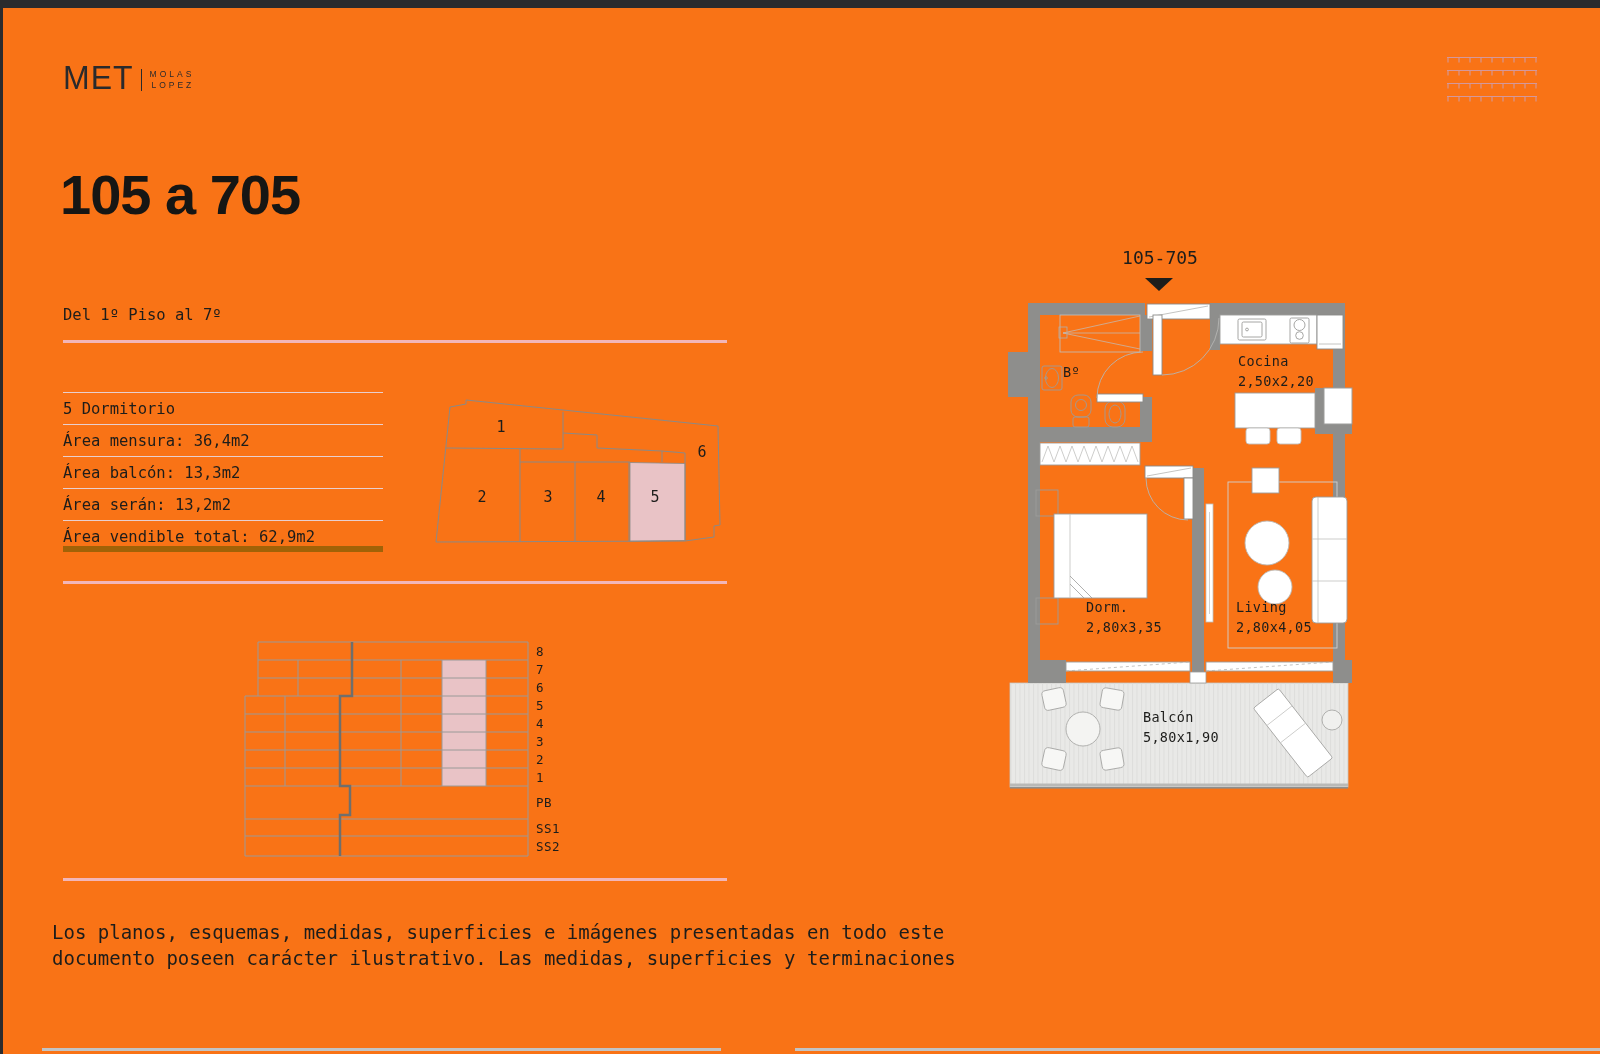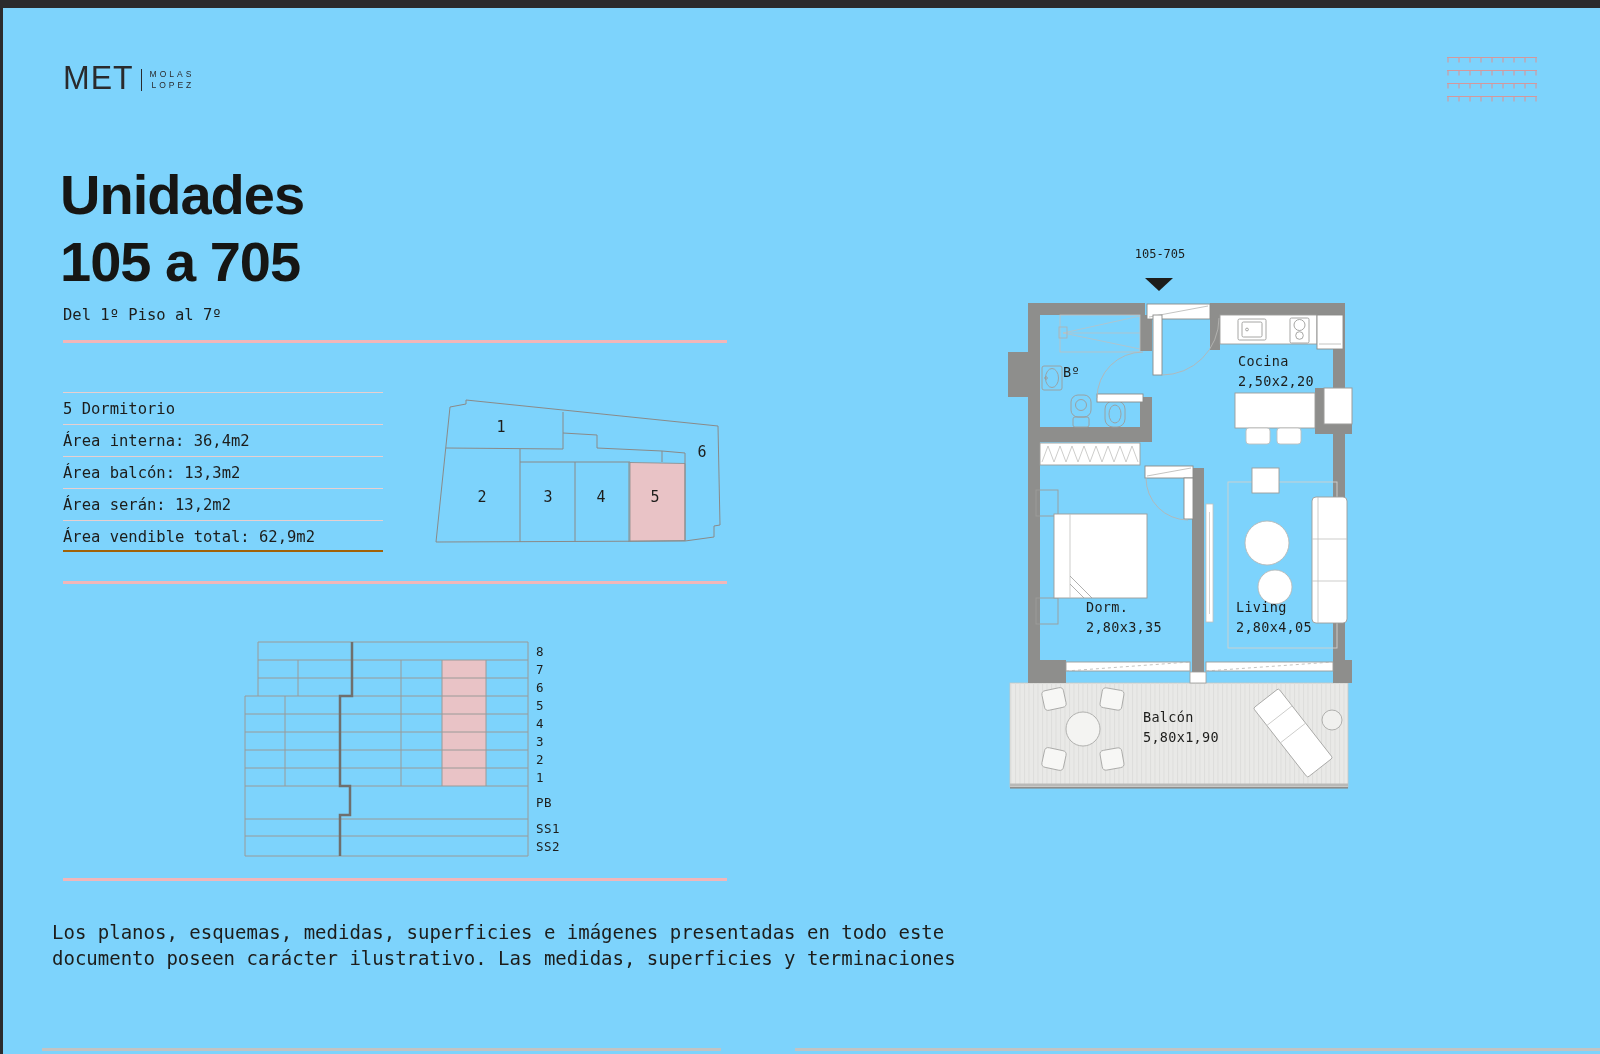--- a/index.html
+++ b/index.html
@@ -1,18 +1,18 @@
 <!DOCTYPE html>
 <html><head>
 <meta charset="utf-8">
 <style>
   * { margin:0; padding:0; box-sizing:border-box; }
   html,body { background:#ffffff; }
   .page {
-    position:relative; width:1600px; height:1054px; background:#7dd3fc;
+    position:relative; width:1600px; height:1054px; background:#f97316;
     font-family:"DejaVu Sans Mono", monospace; color:#1d1d1b; overflow:hidden;
   }
   .abs { position:absolute; }
   .top-bar { left:0; top:0; width:1600px; height:8px; background:#2b2b2d; }
   .left-bar { left:0; top:0; width:3px; height:1054px; background:#2b2b2d; }
 
   .logo { left:63px; top:60px; display:flex; align-items:flex-start; }
   .logo-met {
     font-family:"Liberation Sans", sans-serif; font-weight:400; font-size:32px;
     letter-spacing:1px; color:#2a2a2c; line-height:36px; transform:scaleY(1.04);
@@ -27,29 +27,29 @@
     font-weight:700; font-size:56px; line-height:67px; letter-spacing:-1px; color:#161614; }
   .subtitle { left:63px; top:306px; font-size:15.5px; }
 
   .rule { height:2.5px; background:#f2b6b9; }
   .rule-1 { left:63px; top:340px; width:664px; }
   .rule-2 { left:63px; top:581px; width:664px; }
   .rule-3 { left:63px; top:878px; width:664px; }
 
   .specs { left:63px; top:392px; width:320px; }
   .spec-row { height:32px; line-height:32px; font-size:15.5px; border-top:1px solid #e8cfcf; }
-  .spec-row:last-child { border-bottom:2px solid #a16207; }
+  .spec-row:last-child { border-bottom:6px solid #a16207; }
 
   .floorplate { left:415px; top:385px; }
   .section-diagram { left:238px; top:630px; }
   .diagram-num { font-family:"DejaVu Sans Mono", monospace; fill:#1d1d1b; }
 
   .disclaimer { left:52px; top:920px; font-size:19px; line-height:25.8px; }
 
-  .plan-label { left:1120px; top:247px; width:80px; text-align:center; font-size:12px; }
+  .plan-label { left:1120px; top:247px; width:80px; text-align:center; font-size:18px; }
   .plan-arrow { left:1145px; top:278px; width:0; height:0;
     border-left:14px solid transparent; border-right:14px solid transparent;
     border-top:13px solid #1d1d1b; }
   .floor-plan { left:1006px; top:292px; }
   .plan-text { font-family:"DejaVu Sans Mono", monospace; font-size:13.5px; fill:#1d1d1b; letter-spacing:0.3px; }
 
   .bottom-line { top:1048px; height:2.5px; background:#c3c3c3; }
   .bl-left { left:42px; width:679px; }
   .bl-right { left:795px; width:805px; }
 
@@ -74,30 +74,29 @@
   <svg class="abs comb" width="92" height="48" viewBox="0 0 92 48">
     <g stroke="#d4989c" stroke-width="1.1" fill="none">
       <path d="M0,1.5 H90 M1,1.5 V6.5 M12,1.5 V6.5 M23,1.5 V6.5 M34,1.5 V6.5 M45,1.5 V6.5 M56,1.5 V6.5 M67,1.5 V6.5 M78,1.5 V6.5 M89,1.5 V6.5"></path>
       <path d="M0,14.5 H90 M1,14.5 V19.5 M12,14.5 V19.5 M23,14.5 V19.5 M34,14.5 V19.5 M45,14.5 V19.5 M56,14.5 V19.5 M67,14.5 V19.5 M78,14.5 V19.5 M89,14.5 V19.5"></path>
       <path d="M0,27.5 H90 M1,27.5 V32.5 M12,27.5 V32.5 M23,27.5 V32.5 M34,27.5 V32.5 M45,27.5 V32.5 M56,27.5 V32.5 M67,27.5 V32.5 M78,27.5 V32.5 M89,27.5 V32.5"></path>
       <path d="M0,40.5 H90 M1,40.5 V45.5 M12,40.5 V45.5 M23,40.5 V45.5 M34,40.5 V45.5 M45,40.5 V45.5 M56,40.5 V45.5 M67,40.5 V45.5 M78,40.5 V45.5 M89,40.5 V45.5"></path>
     </g>
   </svg>
 
   <div class="abs title">
-    <div>Unidades</div>
     <div>105 a 705</div>
   </div>
   <div class="abs subtitle">Del 1º Piso al 7º</div>
 
   <div class="abs rule rule-1"></div>
 
   <div class="abs specs">
     <div class="spec-row">5 Dormitorio</div>
-    <div class="spec-row">Área interna: 36,4m2</div>
+    <div class="spec-row">Área mensura: 36,4m2</div>
     <div class="spec-row">Área balcón: 13,3m2</div>
     <div class="spec-row">Área serán: 13,2m2</div>
     <div class="spec-row">Área vendible total: 62,9m2</div>
   </div>
 
   <svg class="abs floorplate" width="310" height="165" viewBox="0 0 310 165">
     <polygon points="215,77.5 270,78.5 270,155.5 215,156.2" fill="#e9c3c6" stroke="#8a8a88" stroke-width="0.8"></polygon>
     <g fill="none" stroke="#8a8a88" stroke-width="1">
       <path d="M35,22 L51,19 L51,15 L303,41 L305,140 L299,141 L299,152 L270,156 L21,157 Z"></path>
       <path d="M148,27 L148,64 M31,63 L148,64 M148,48 L182,50 L182,63 L247,66 L247,77 M247,66 L270,68 M105,77 L215,77 M105,64 L105,157 M160,77 L160,157 M214,77 L214,157 M270,68 L270,156"></path>

